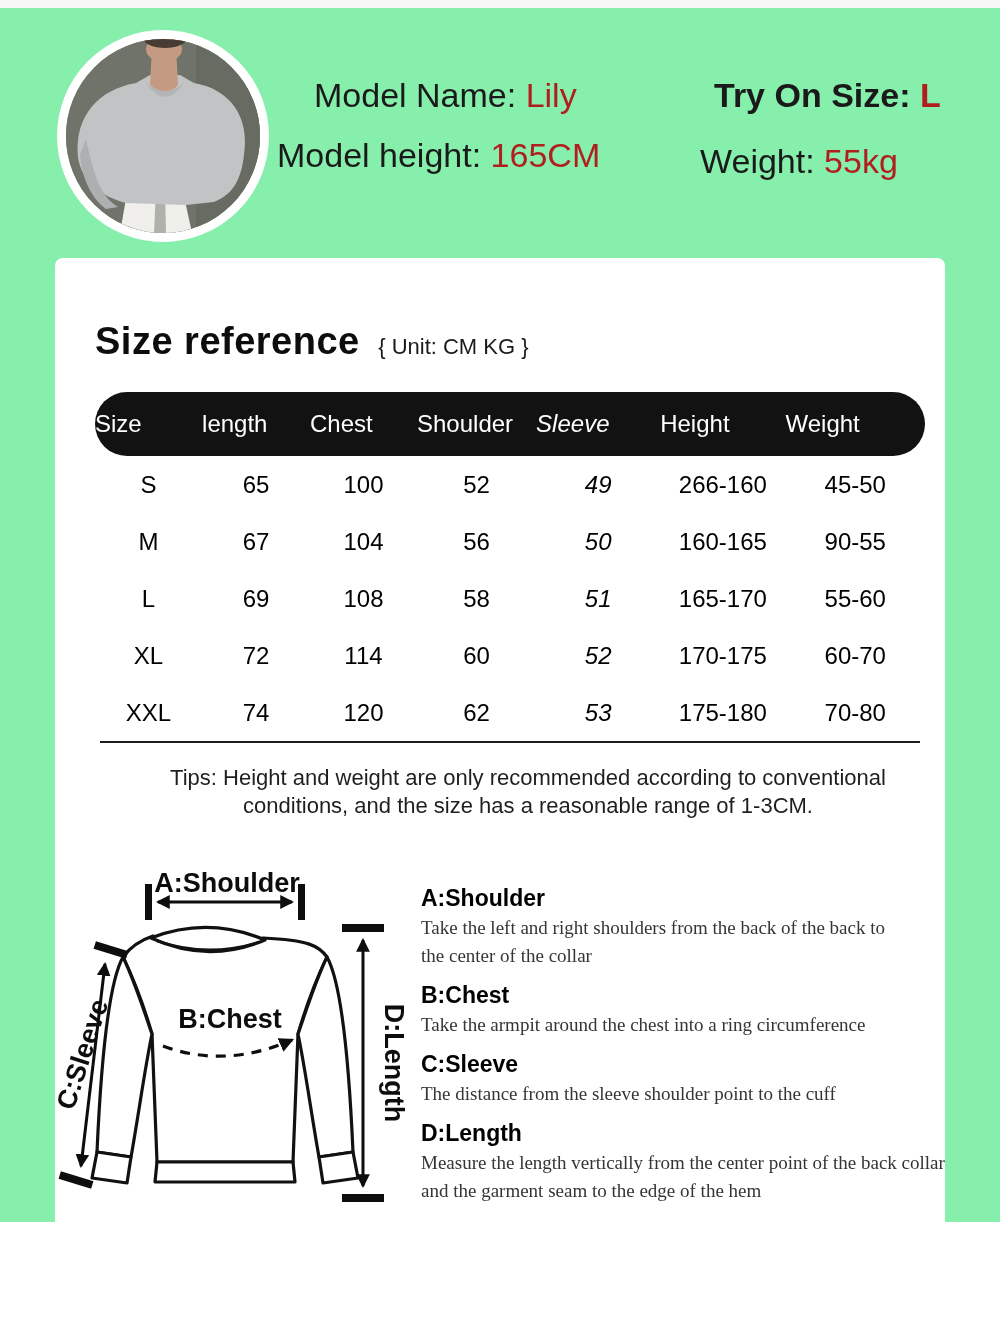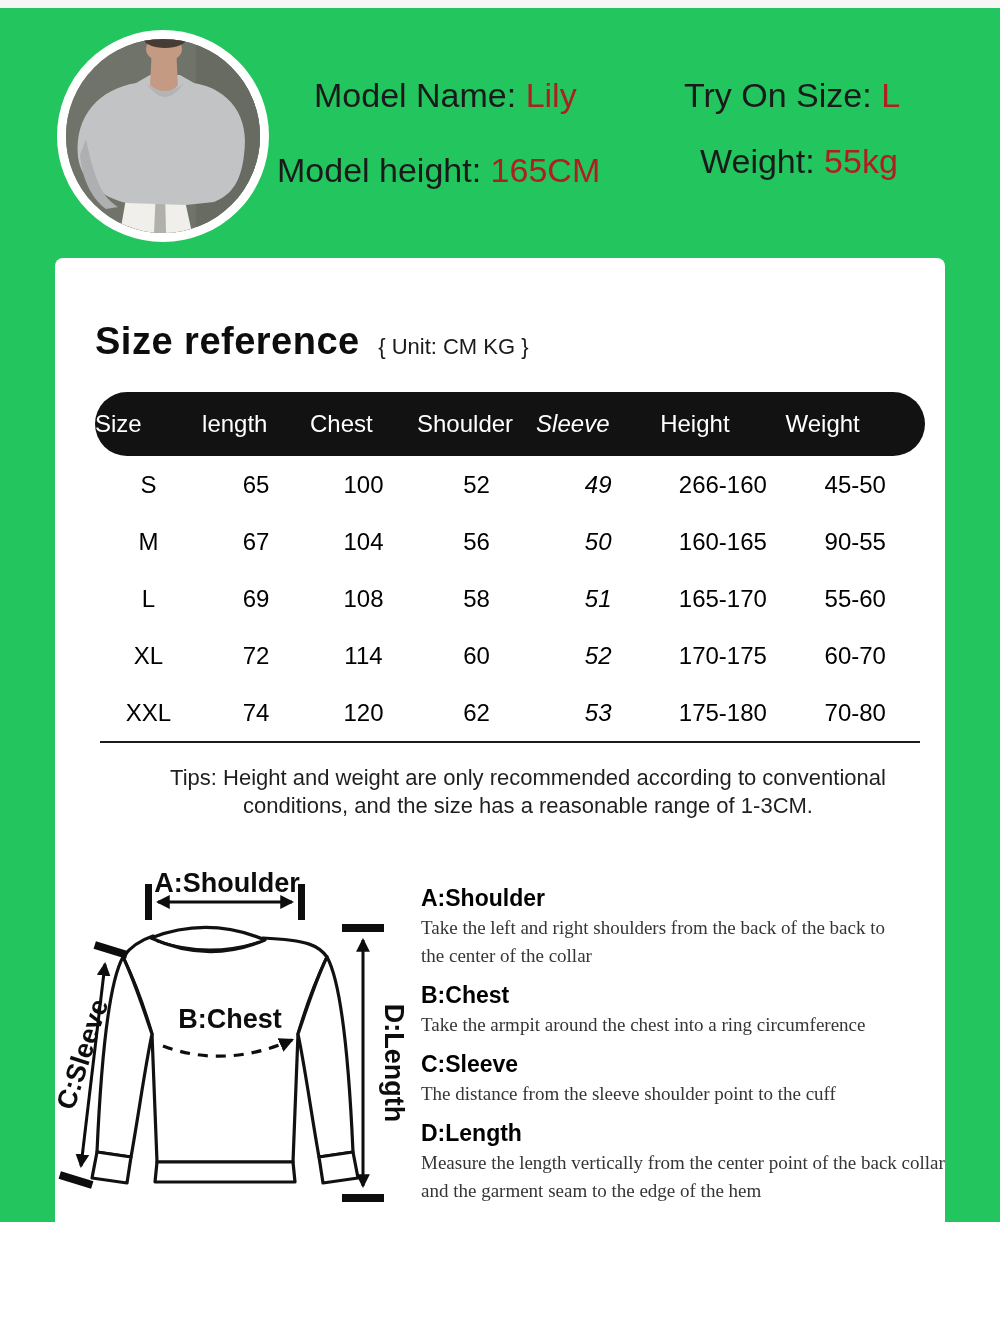--- a/index.html
+++ b/index.html
@@ -1,30 +1,30 @@
 <!DOCTYPE html>
 <html style="--accent: #b01e1e;"><head>
 <meta charset="utf-8">
 <style>
   html,body{margin:0;padding:0;}
   .page{
-    position:relative;width:1000px;height:1222px;background:#22c55e;
+    position:relative;width:1000px;height:1222px;background:#86efac;
     font-family:"Liberation Sans",sans-serif;overflow:hidden;color:#121212;
   }
   .top-strip{position:absolute;left:0;top:0;width:1000px;height:8px;background:#f6f6f6;}
   
   .model-photo{
     position:absolute;left:57px;top:30px;width:194px;height:194px;border-radius:50%;
     border:9px solid #ffffff;overflow:hidden;background:#6f7369;
   }
   .hdr{position:absolute;font-size:34px;white-space:nowrap;color:#1a1a1a;}
   .hdr .red{color:var(--accent);}
   .hdr-1{left:314px;top:76px;}
-  .hdr-2{left:684px;top:76px;}
-  .hdr-3{left:277px;top:151px;text-align:right;}
+  .hdr-2{left:714px;top:76px;font-weight:bold;}
+  .hdr-3{left:277px;top:136px;text-align:right;}
   .hdr-4{left:700px;top:142px;}
   
   .card{
     position:absolute;left:55px;top:258px;width:890px;height:1030px;
     background:#ffffff;border-radius:8px;
   }
   .card-title-row{position:absolute;left:40px;top:62px;white-space:nowrap;}
   .card-title{font-size:38px;font-weight:bold;letter-spacing:.5px;color:#0d0d0d;}
   .unit-note{font-size:22px;font-weight:400;color:#1a1a1a;margin-left:14px;}
   .pill{

